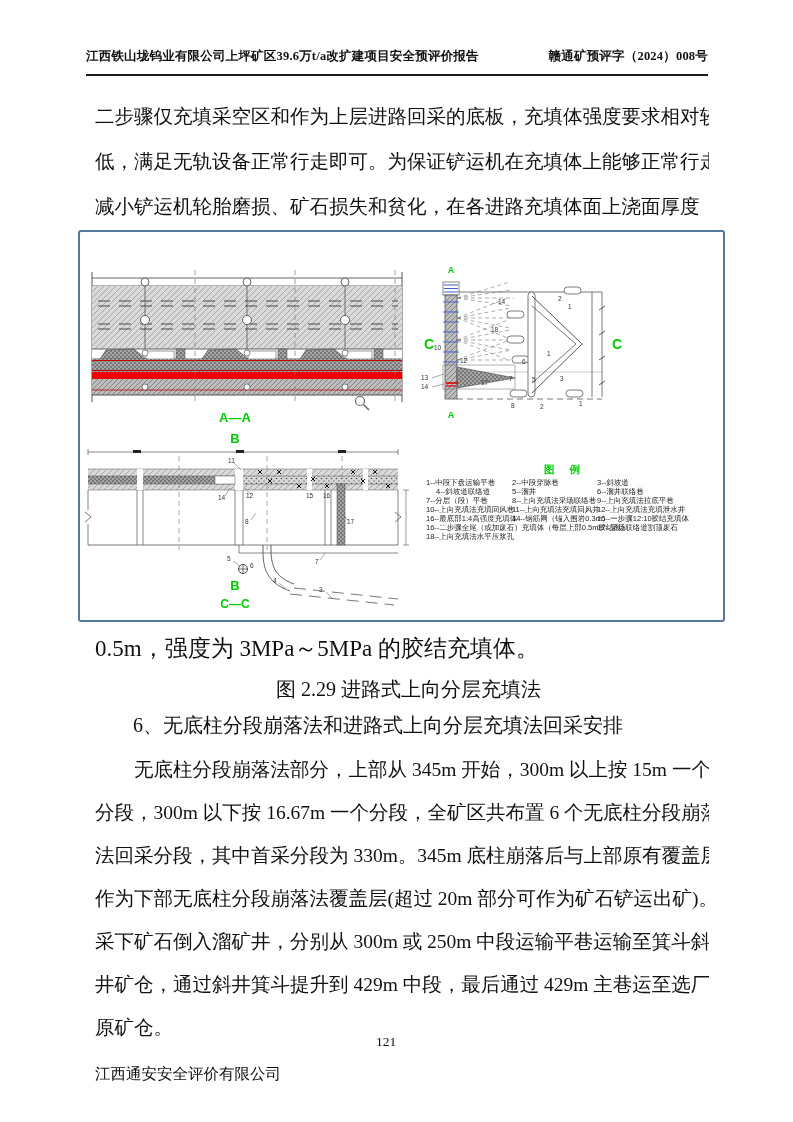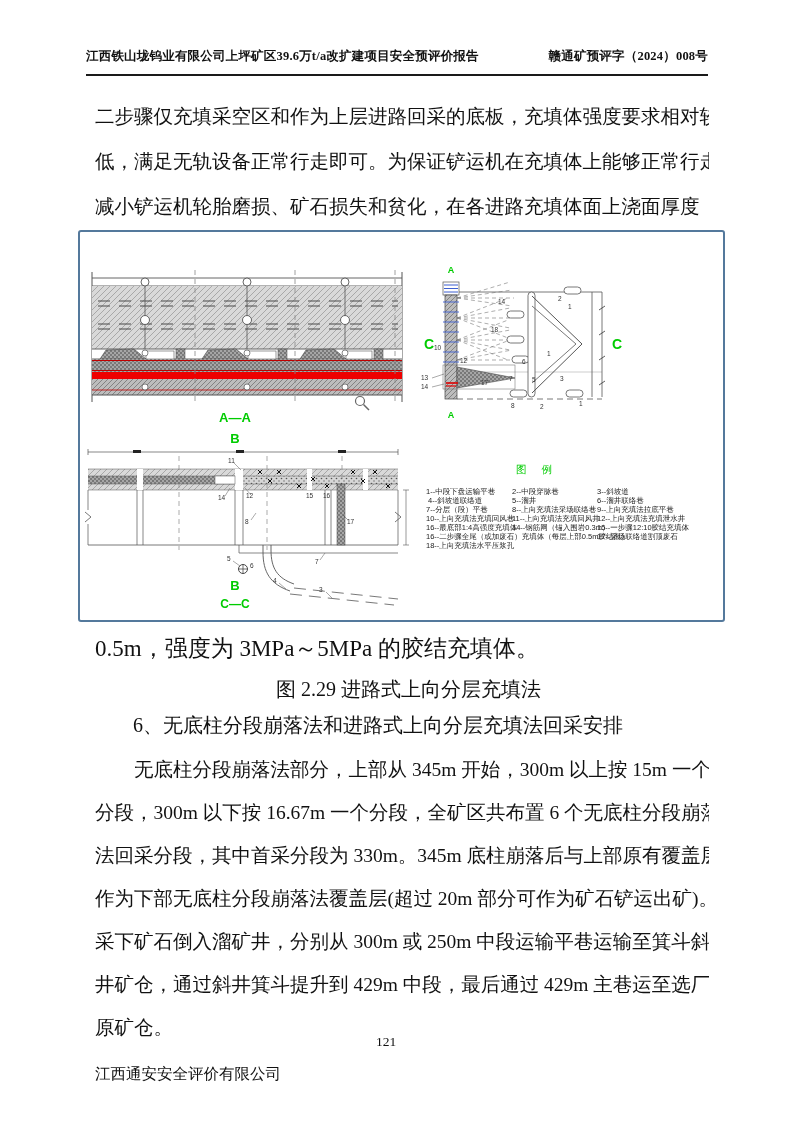--- a/index.html
+++ b/index.html
@@ -16,24 +16,24 @@
   .para .tline{height:45px;line-height:45px;white-space:nowrap;overflow:hidden;}
   .para2 .tline{height:43px;line-height:43px;}
   .indent{text-indent:2em;}
   .after-fig{position:absolute;left:95px;top:636px;width:614px;font-size:23px;line-height:26px;white-space:nowrap;}
   .fig-caption{position:absolute;left:12px;top:676px;width:793px;text-align:center;font-weight:normal;font-size:20px;}
   .heading{position:absolute;left:133px;top:712px;width:620px;font-weight:normal;font-size:20px;white-space:nowrap;}
   
   .figure-box{position:absolute;left:78px;top:230px;width:643px;height:388px;border:2px solid #54799c;border-radius:3px;background:#fff;}
   .figure-box svg{position:absolute;left:0;top:0;}
   .legend{position:absolute;left:0;top:0;width:643px;height:388px;pointer-events:none;}
-  .legend-title{position:absolute;left:436px;top:231px;width:90px;text-align:left;color:#00cc00;
-                font-weight:normal;font-size:10.5px;letter-spacing:6px;font-family:"Liberation Sans",sans-serif;}
+  .legend-title{position:absolute;left:416px;top:231px;width:90px;text-align:right;color:#00cc00;
+                font-weight:bold;font-size:10.5px;letter-spacing:6px;font-family:"Liberation Sans",sans-serif;}
   .lg{position:absolute;font-size:7.5px;line-height:9px;color:#222;white-space:nowrap;
-      font-family:"Liberation Sans","DejaVu Sans",sans-serif;margin-top:9px;}
+      font-family:"Liberation Sans","DejaVu Sans",sans-serif;}
   
   .footer-company{position:absolute;left:95px;top:1036px;font-size:15.5px;margin-top:28px;}
   .footer-page{position:absolute;left:376px;top:1034px;width:44px;text-align:left;font-size:13.5px;}
   .glabel{fill:#00cc00;font-weight:bold;font-family:"Liberation Sans","DejaVu Sans",sans-serif;}
   .callout{fill:#333;font-size:6.5px;font-family:"Liberation Sans","DejaVu Sans",sans-serif;}
 </style>
 </head>
 <body>
 
 <div class="page">
@@ -248,21 +248,21 @@
         <text class="callout" x="193" y="351">4</text>
         <text class="callout" x="239" y="360">3</text>
       </g>
     </svg>
 
     <div class="legend">
       <div class="legend-title">图 例</div>
       <span class="lg" style="left:346px;top:246px">1--中段下盘运输平巷</span>
       <span class="lg" style="left:432px;top:246px">2--中段穿脉巷</span>
       <span class="lg" style="left:517px;top:246px">3--斜坡道</span>
-      <span class="lg" style="left:348px;top:255px">4--斜坡道联络道</span>
+      <span class="lg" style="left:356px;top:255px">4--斜坡道联络道</span>
       <span class="lg" style="left:432px;top:255px">5--溜井</span>
       <span class="lg" style="left:517px;top:255px">6--溜井联络巷</span>
       <span class="lg" style="left:346px;top:264px">7--分层（段）平巷</span>
       <span class="lg" style="left:432px;top:264px">8--上向充填法采场联络巷</span>
       <span class="lg" style="left:517px;top:264px">9--上向充填法拉底平巷</span>
       <span class="lg" style="left:346px;top:273px">10--上向充填法充填回风巷</span>
       <span class="lg" style="left:432px;top:273px">11--上向充填法充填回风井</span>
       <span class="lg" style="left:517px;top:273px">12--上向充填法充填泄水井</span>
       <span class="lg" style="left:346px;top:282px">16--最底部1:4高强度充填体</span>
       <span class="lg" style="left:432px;top:282px">14--钢筋网（锚入围岩0.3m）</span>

